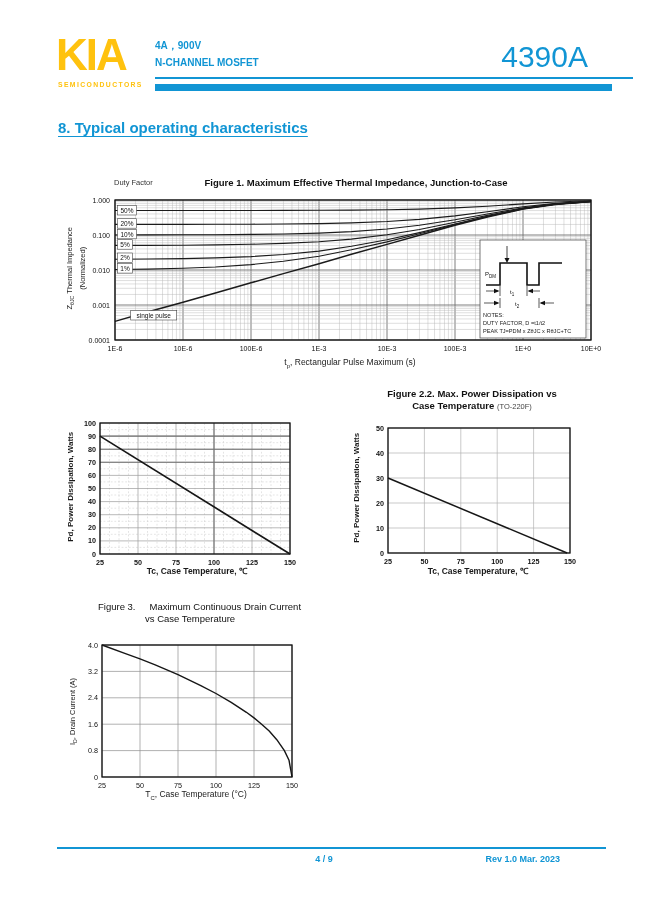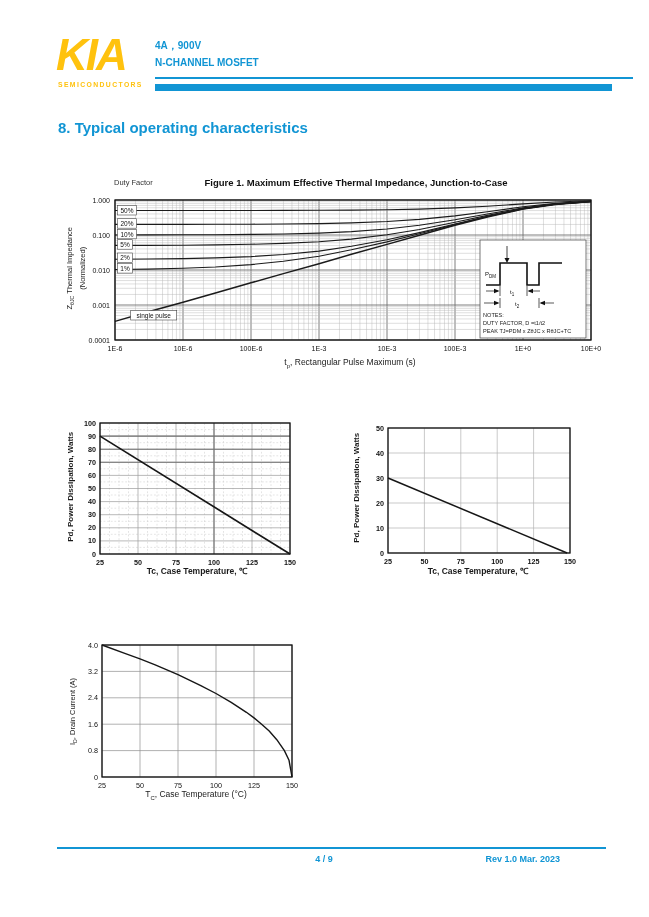--- a/index.html
+++ b/index.html
@@ -1,27 +1,27 @@
 <!DOCTYPE html>
 <html style="--accent: #1195d4; --logo: #ffc20e;"><head>
 <meta charset="utf-8">
 <style>
   html,body{margin:0;padding:0;background:#fff;}
   .page{position:relative;width:649px;height:917px;background:#ffffff;
         font-family:"Liberation Sans",sans-serif;overflow:hidden;}
   .abs{position:absolute;}
   
-  .logo{left:56px;top:30px;font-size:44px;font-weight:bold;letter-spacing:-2px;color:var(--logo);font-style:italic;}
+  .logo{left:56px;top:30px;font-size:44px;font-weight:bold;letter-spacing:-2px;color:var(--logo);}
   .logo-sub{left:58px;top:81px;font-size:6.8px;font-weight:bold;letter-spacing:1.4px;color:var(--logo);}
   .spec{left:155px;top:37px;color:var(--accent);font-weight:bold;font-size:10px;line-height:17px;}
   .part{left:430px;top:40px;width:158px;text-align:right;color:var(--accent);font-size:30px;font-weight:400;}
   .rule-thin{left:155px;top:77px;width:478px;height:2px;background:var(--accent);}
   .rule-thick{left:155px;top:84px;width:457px;height:7px;background:var(--accent);}
   .heading{left:58px;top:119px;font-size:15px;font-weight:600;color:var(--accent);
-           text-underline-offset:3px;}
+           text-decoration:underline;text-underline-offset:3px;}
   
   .ftitle{font-weight:bold;font-size:9.5px;color:#111;text-align:center;line-height:12px;}
   .fsuffix{font-weight:normal;font-size:7.5px;color:#444;}
   .xlab{font-size:8.5px;color:#1a1a1a;text-align:center;}
   .bold{font-weight:bold;}
   .vlab{position:absolute;width:200px;text-align:center;transform:rotate(-90deg);
         white-space:nowrap;color:#1a1a1a;font-size:7.5px;line-height:9.5px;}
   sub{font-size:70%;}
   svg{position:absolute;font-family:"Liberation Sans",sans-serif;}
   .duty-label{left:114px;top:178px;font-size:7.5px;color:#333;}
@@ -36,20 +36,21 @@
 <body>
 
 <div class="page">
 
   <div class="abs logo">KIA</div>
   <div class="abs logo-sub">SEMICONDUCTORS</div>
   <div class="abs spec">
     <div>4A，900V</div>
     <div>N-CHANNEL MOSFET</div>
   </div>
+  <div class="abs part">4390A</div>
   <div class="abs rule-thin"></div>
   <div class="abs rule-thick"></div>
 
   <div class="abs heading">8. Typical operating characteristics</div>
 
   <div class="abs ftitle" style="left:136px;top:177px;width:440px;">Figure 1. Maximum Effective Thermal Impedance, Junction-to-Case</div>
   <div class="abs duty-label">Duty Factor</div>
   <svg id="svg-f1" style="left:55px;top:190px;" width="575" height="195" viewBox="0 0 575 195">
       <line x1="60.00" y1="10" x2="60.00" y2="150" stroke="#6f6f6f" stroke-width="0.9"></line>
       <line x1="80.47" y1="10" x2="80.47" y2="150" stroke="#b8b8b8" stroke-width="0.45"></line>
@@ -283,20 +284,24 @@
       <line x1="40" y1="47.3" x2="230" y2="47.3" stroke="#737373" stroke-width="1.1"></line>
       <line x1="40" y1="34.2" x2="230" y2="34.2" stroke="#737373" stroke-width="1.1"></line>
       <line x1="40" y1="21.1" x2="230" y2="21.1" stroke="#737373" stroke-width="1.1"></line>
       <line x1="154.0" y1="8" x2="154.0" y2="139" stroke="#737373" stroke-width="1.1"></line>
       <rect x="40" y="8" width="190" height="131" fill="none" stroke="#101010" stroke-width="1.3"></rect>
       <polyline fill="none" stroke="#161616" stroke-width="1.7" points="40.0,21.1 230.0,139.0"></polyline>
     </svg>
   <div class="vlab bold" style="left:-29px;top:482px;font-size:8px;">Pd, Power Dissipation, Watts</div>
   <div class="abs xlab bold" style="left:72px;top:565px;width:250px;">Tc, Case Temperature, ℃</div>
 
+  <div class="abs ftitle" style="left:347px;top:388px;width:250px;">
+    <div>Figure 2.2. Max. Power Dissipation vs</div>
+    <div><span>Case Temperature</span> <span class="fsuffix">(TO-220F)</span></div>
+  </div>
   <svg id="svg-f22" style="left:348px;top:415px;" width="250" height="160" viewBox="0 0 250 160">
       <line x1="40.0" y1="13" x2="40.0" y2="138" stroke="#b3b3b3" stroke-width="0.7"></line>
       <text x="40.0" y="149" text-anchor="middle" font-size="7.2" font-weight="bold" fill="#111">25</text>
       <line x1="76.4" y1="13" x2="76.4" y2="138" stroke="#b3b3b3" stroke-width="0.7"></line>
       <text x="76.4" y="149" text-anchor="middle" font-size="7.2" font-weight="bold" fill="#111">50</text>
       <line x1="112.8" y1="13" x2="112.8" y2="138" stroke="#b3b3b3" stroke-width="0.7"></line>
       <text x="112.8" y="149" text-anchor="middle" font-size="7.2" font-weight="bold" fill="#111">75</text>
       <line x1="149.2" y1="13" x2="149.2" y2="138" stroke="#b3b3b3" stroke-width="0.7"></line>
       <text x="149.2" y="149" text-anchor="middle" font-size="7.2" font-weight="bold" fill="#111">100</text>
       <line x1="185.6" y1="13" x2="185.6" y2="138" stroke="#b3b3b3" stroke-width="0.7"></line>
@@ -314,20 +319,24 @@
       <line x1="40" y1="38.0" x2="222" y2="38.0" stroke="#b3b3b3" stroke-width="0.7"></line>
       <text x="36" y="40.5" text-anchor="end" font-size="7.2" font-weight="bold" fill="#111">40</text>
       <line x1="40" y1="13.0" x2="222" y2="13.0" stroke="#b3b3b3" stroke-width="0.7"></line>
       <text x="36" y="15.5" text-anchor="end" font-size="7.2" font-weight="bold" fill="#111">50</text>
       <rect x="40" y="13" width="182" height="125" fill="none" stroke="#101010" stroke-width="1.3"></rect>
       <polyline fill="none" stroke="#161616" stroke-width="1.5" points="40.0,63.0 219.1,138.0"></polyline>
     </svg>
   <div class="vlab bold" style="left:257px;top:483px;font-size:8px;">Pd, Power Dissipation, Watts</div>
   <div class="abs xlab bold" style="left:353px;top:565px;width:250px;">Tc, Case Temperature, ℃</div>
 
+  <div class="abs" style="left:98px;top:601px;font-size:9.5px;color:#111;line-height:12px;">
+    <div><span>Figure 3.</span><span style="display:inline-block;width:14px;"></span><span>Maximum Continuous Drain Current</span></div>
+    <div style="margin-left:47px;">vs Case Temperature</div>
+  </div>
   <svg id="svg-f3" style="left:62px;top:638px;" width="245" height="160" viewBox="0 0 245 160">
       <line x1="40.0" y1="7" x2="40.0" y2="139" stroke="#8f8f8f" stroke-width="0.7"></line>
       <text x="40.0" y="150" text-anchor="middle" font-size="7.2" fill="#111">25</text>
       <line x1="78.0" y1="7" x2="78.0" y2="139" stroke="#8f8f8f" stroke-width="0.7"></line>
       <text x="78.0" y="150" text-anchor="middle" font-size="7.2" fill="#111">50</text>
       <line x1="116.0" y1="7" x2="116.0" y2="139" stroke="#8f8f8f" stroke-width="0.7"></line>
       <text x="116.0" y="150" text-anchor="middle" font-size="7.2" fill="#111">75</text>
       <line x1="154.0" y1="7" x2="154.0" y2="139" stroke="#8f8f8f" stroke-width="0.7"></line>
       <text x="154.0" y="150" text-anchor="middle" font-size="7.2" fill="#111">100</text>
       <line x1="192.0" y1="7" x2="192.0" y2="139" stroke="#8f8f8f" stroke-width="0.7"></line>

